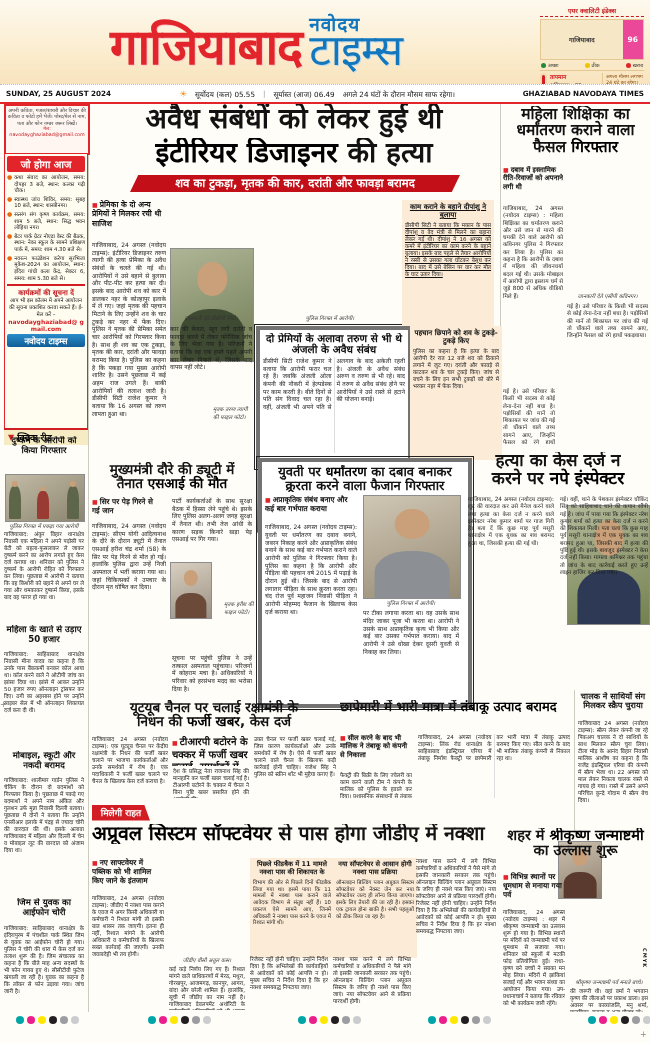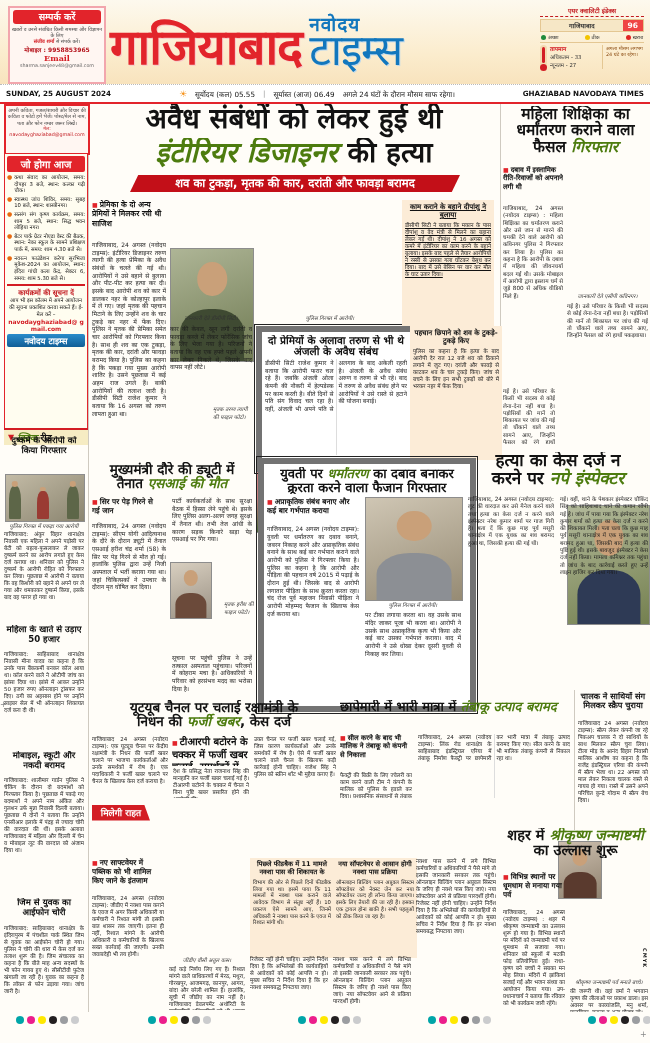--- a/index.html
+++ b/index.html
@@ -16,42 +16,42 @@
   .cbox .ead{color:#666;font-size:4.8px;}
   .mast{display:flex;align-items:flex-end;gap:7px;}
   .mast .city{color:#e2242b;font-size:49px;font-weight:800;line-height:.85;letter-spacing:-1px;text-shadow:1px 1px 0 #f8c9c9;}
   .brand{display:flex;flex-direction:column;line-height:.85;}
   .brand .bt{color:#1277bd;font-size:19px;font-weight:800;letter-spacing:1px;}
   .brand .bm{color:#1277bd;font-size:43px;font-weight:400;letter-spacing:-1px;text-shadow:1px 1px 0 #bcd8ec;}
   .aqi{font-size:5.4px;color:#333;}
   .aqi .at{color:#c21a20;font-weight:bold;font-size:6.4px;text-align:center;border-bottom:1px dashed #c21a20;padding-bottom:1px;}
   .aqi .row1{display:flex;align-items:center;margin-top:2px;background:#f6e7c6;border:1px solid #e4c793;}
   .aqi .row1 .cty{flex:1;text-align:center;font-weight:bold;font-size:6.4px;}
-  .aqi .val{background:#ef4444;color:#fff;font-weight:bold;font-size:7.5px;padding:1px 5px;}
+  .aqi .val{background:#ec4899;color:#fff;font-weight:bold;font-size:7.5px;padding:15px 5px;}
   .aqi .leg{display:flex;justify-content:space-between;margin:2px 1px;}
   .aqi .leg span{display:flex;align-items:center;gap:2px;font-size:5px;}
   .dot8{width:5px;height:5px;border-radius:50%;display:inline-block;}
   .aqi .tmp{display:flex;gap:3px;border-top:1px solid #e4c793;padding-top:2px;}
   .therm{width:7px;height:24px;background:#f3d9b0;border-radius:4px;position:relative;}
   .therm:before{content:"";position:absolute;left:2px;top:2px;width:3px;height:16px;background:#d31d24;border-radius:2px;}
   .therm:after{content:"";position:absolute;left:0;bottom:-2px;width:7px;height:7px;background:#d31d24;border-radius:50%;}
   .tmt{color:#d31d24;font-weight:bold;font-size:5.8px;}
   .tnote{border-left:1px solid #e4c793;padding-left:3px;color:#8a4a10;font-size:4.9px;line-height:1.3;}
   
   .dateline{display:flex;align-items:center;font-size:7.2px;border-top:1px dotted #bbb;border-bottom:2.5px solid #e2242b;background:#fff;padding:0 6px;gap:8px;}
   .dateline .b{font-weight:bold;}
   .sun{color:#f7941d;font-size:9px;}
   .dl-sep{color:#999;}
   
   .vline{position:absolute;width:1px;background:#cfcac0;}
   .btxt{font-size:6px;line-height:1.28;text-align:justify;color:#1c1c1c;overflow:hidden;}
   .cap{font-size:5.4px;color:#333;text-align:center;font-style:italic;overflow:hidden;}
   .bh{font-weight:bold;font-size:7.3px;line-height:1.25;color:#111;overflow:hidden;}
   .bh:before{content:"■ ";color:#e2242b;font-size:6px;}
-  .red{color:#4d7c0f;font-style:italic;}
+  .red{color:#000000;}
   .photo{position:relative;overflow:hidden;border:1px solid #8d8d8d;background:linear-gradient(150deg,#b9b3a4,#8c8677);}
   .photo.person:before{content:"";position:absolute;top:12%;left:50%;transform:translateX(-50%);width:36%;height:30%;background:#c9a079;border-radius:50%;}
   .photo.person:after{content:"";position:absolute;bottom:0;left:50%;transform:translateX(-50%);width:78%;height:46%;background:var(--bd,#4f5a3d);border-radius:45% 45% 0 0;}
   .fig{position:absolute;bottom:4%;width:15%;height:72%;border-radius:40% 40% 6% 6%;}
   .fig:before{content:"";position:absolute;top:-14%;left:50%;transform:translateX(-50%);width:55%;height:16%;background:#c9a079;border-radius:50%;}
   .peach{background:#fcecd7;padding:3px;overflow:hidden;}
   .peach .pt{font-weight:bold;font-size:7px;text-align:center;line-height:1.2;margin-bottom:2px;}
   .hl{font-weight:800;line-height:1.05;overflow:hidden;}
   .center{text-align:center;}
   .cols2{column-count:2;column-gap:5px;column-rule:1px solid #ddd;}
@@ -64,41 +64,33 @@
   .titem{display:flex;gap:2px;font-size:5.3px;line-height:1.25;text-align:justify;margin-top:2px;}
   .titem .bu{color:#e86a10;font-size:6px;line-height:1;}
   .ntt{color:#c21a20;font-weight:bold;font-size:7px;text-align:center;border-top:2px solid #d31d24;margin-top:3px;padding-top:2px;}
   .ntb{font-size:5.3px;text-align:center;line-height:1.3;}
   .ntm{color:#d31d24;font-weight:bold;font-size:6px;text-align:center;word-break:break-all;}
   .ntlogo{background:linear-gradient(180deg,#2a8ccb,#115e96);color:#fff;font-weight:bold;font-size:8.5px;text-align:center;border-radius:2px;padding:1px 0;margin-top:2px;}
   .bubble{background:#ddeefb;border:1px solid #a8cde8;border-radius:48% 52% 50% 50%/55% 45% 58% 42%;
           color:#145c9e;font-weight:bold;font-size:7.6px;text-align:center;display:flex;align-items:center;padding:4px;line-height:1.25;}
   .strip-label{background:#d31d24;color:#fff;font-weight:bold;font-size:9px;text-align:center;line-height:16px;clip-path:polygon(0 0,90% 0,100% 100%,0 100%);}
   .strip-txt{font-weight:bold;font-size:10.5px;line-height:16px;}
-  .boxed{border:6px solid #737373;outline:1px solid #222;outline-offset:1px;background:#fff;padding:3px;overflow:hidden;}
+  .boxed{border:4px solid #737373;outline:1px solid #222;outline-offset:1px;background:#fff;padding:3px;overflow:hidden;}
   .dots{display:flex;gap:3px;}
   .dots i{width:8px;height:8px;border-radius:50%;display:inline-block;}
   .d1{background:#00a5a8;} .d2{background:#ec1e8c;} .d3{background:#ffe800;} .d4{background:#231f20;} .d5{background:#9b9da0;} .d6{background:#cbccce;}
   .cmyk{writing-mode:vertical-rl;font-size:5px;font-weight:bold;letter-spacing:1px;}
   .reg{color:#888;font-size:8px;}
 </style>
 </head>
 <body>
 
 <div class="page">
 
   <div class="abs hdr" style="left:0;top:0;width:650px;height:84px;">
-    <div class="abs cbox" style="left:8px;top:6px;width:92px;height:72px;">
-      <div class="ct">सम्पर्क करें</div>
-      <div>खबरों व उनसे संबंधित किसी समस्या और विज्ञापन के लिए</div>
-      <div><span class="nm">संजीव शर्मा</span> <span>से संपर्क करें।</span></div>
-      <div class="mob">मोबाइल : 9958853965</div>
-      <div class="eml">Email</div>
-      <div class="ead">sharma.sanjeev48@gmail.com</div>
-    </div>
     <div class="abs mast" style="left:110px;top:16px;">
       <span class="city">गाजियाबाद</span>
       <span class="brand">
         <span class="bt">नवोदय</span>
         <span class="bm">टाइम्स</span>
       </span>
     </div>
     <div class="abs aqi" style="left:540px;top:6px;width:104px;height:74px;">
       <div class="at">एयर क्वालिटी इंडेक्स</div>
       <div class="row1">
@@ -302,20 +294,23 @@
   <div class="abs bh" style="left:340px;top:734px;width:72px;height:36px;font-size:6.8px;">सील करने के बाद भी मालिक ने तंबाकू को कंपनी से निकाला</div>
   <div class="abs btxt" style="left:340px;top:772px;width:72px;height:26px;font-size:5.5px;">फैक्ट्री की बिक्री के लिए ज्वेलरी का काम करने वाली टीम ने कंपनी के मालिक को पुलिस के हवाले कर दिया। प्रशासनिक संसाधनों से तंबाकू के भारी उत्पाद बरामद हुए, जिन्हें जब्त कर लिया गया।</div>
   <div class="abs btxt cols2" style="left:418px;top:734px;width:152px;height:64px;font-size:5.5px;">गाजियाबाद, 24 अगस्त (नवोदय टाइम्स): लिंक रोड थानाक्षेत्र के साहिबाबाद इंडस्ट्रियल एरिया में तंबाकू निर्माण फैक्ट्री पर छापेमारी कर भारी मात्रा में तंबाकू उत्पाद बरामद किए गए। सील करने के बाद भी मालिक तंबाकू कंपनी से निकाल रहा था।</div>
 
   <div class="abs qh" style="left:578px;top:692px;width:70px;height:26px;font-size:8.2px;">चालक ने साथियों संग मिलकर स्क्रैप चुराया</div>
   <div class="abs btxt" style="left:578px;top:720px;width:70px;height:104px;font-size:5.5px;">गाजियाबाद 24 अगस्त (नवोदय टाइम्स): स्क्रैप लेकर कंपनी जा रहे पिकअप चालक ने दो साथियों के साथ मिलकर स्क्रैप चुरा लिया। टीला मोड़ के आनंद विहार निवासी मालिक आशीष का कहना है कि राजेंद्र इंडस्ट्रियल एरिया की कंपनी में स्क्रैप भेजा था। 22 अगस्त को माल लेकर निकला चालक रास्ते से गायब हो गया। रास्ते में उसने अपने परिचित कुन्द्रे गोदाम में स्क्रैप बेच दिया।</div>
 
   <div class="abs" style="left:92px;top:804px;width:404px;height:17px;display:flex;gap:6px;align-items:center;">
     <span class="strip-label" style="width:58px;height:16px;">मिलेगी राहत</span>
   </div>
+  <div class="abs hl" style="left:92px;top:824px;width:404px;font-size:19.5px;">
+    <span class="red">अप्रूवल सिस्टम सॉफ्टवेयर</span><span> से पास होगा जीडीए में नक्शा</span>
+  </div>
   <div class="abs bh" style="left:92px;top:858px;width:72px;height:34px;">नए साफ्टवेयर में पब्लिक को भी शामिल किए जाने के इंतजाम</div>
   <div class="abs btxt" style="left:92px;top:895px;width:72px;height:114px;font-size:5.5px;">गाजियाबाद, 24 अगस्त (नवोदय टाइम्स): जीडीए में नक्शा पास कराने के एवज में अगर किसी अधिकारी या कर्मचारी ने रिश्वत मांगी तो इसकी बात शासन तक जाएगी। इतना ही नहीं, रिश्वत मांगने के आरोपी अधिकारी व कर्मचारियों के खिलाफ सख्त कार्रवाई की जाएगी। उनकी जवाबदेही भी तय होगी।</div>
 
   <div class="abs cap" style="left:169px;top:956px;width:76px;">जीडीए वीसी अतुल वत्स।</div>
   <div class="abs btxt" style="left:169px;top:966px;width:76px;height:44px;font-size:5.5px;">कई कड़े निर्णय लिए गए हैं। रिश्वत मांगने वाले प्राधिकरणों में मेरठ, मथुरा, गोरखपुर, आजमगढ़, कानपुर, आगरा, बांदा और बरेली शामिल हैं। हालांकि, सूची में जीडीए का नाम नहीं है। गाजियाबाद डेवलपमेंट अथॉरिटी के कर्मचारियों-अधिकारियों को भी आगाह किया गया है।</div>
   <div class="abs peach" style="left:250px;top:858px;width:78px;height:94px;">
     <div class="pt" style="font-size:6.6px;">पिछले फीडबैक में 11 मामले नक्शा पास की शिकायत के</div>
     <div class="btxt" style="font-size:5.3px;height:64px;">विभाग की ओर से पिछले दिनों फीडबैक लिया गया था। इसमें पाया कि 11 मामलों में नक्शा पास कराने वाले आवेदक विभाग से संतुष्ट नहीं हैं। 10 प्रकरण ऐसे सामने आए, जिनमें अधिकारी ने नक्शा पास करने के एवज में रिश्वत मांगी थी।</div>
   </div>
   <div class="abs btxt" style="left:250px;top:956px;width:78px;height:54px;font-size:5.5px;">रिजेक्ट नहीं होनी चाहिए। उन्होंने निर्देश दिया है कि अभिलेखों की कार्यवाहियों से आवेदकों को कोई आपत्ति न हो। मुख्य सचिव ने निर्देश दिया है कि हर नक्शा समयबद्ध निपटाया जाए।</div>

